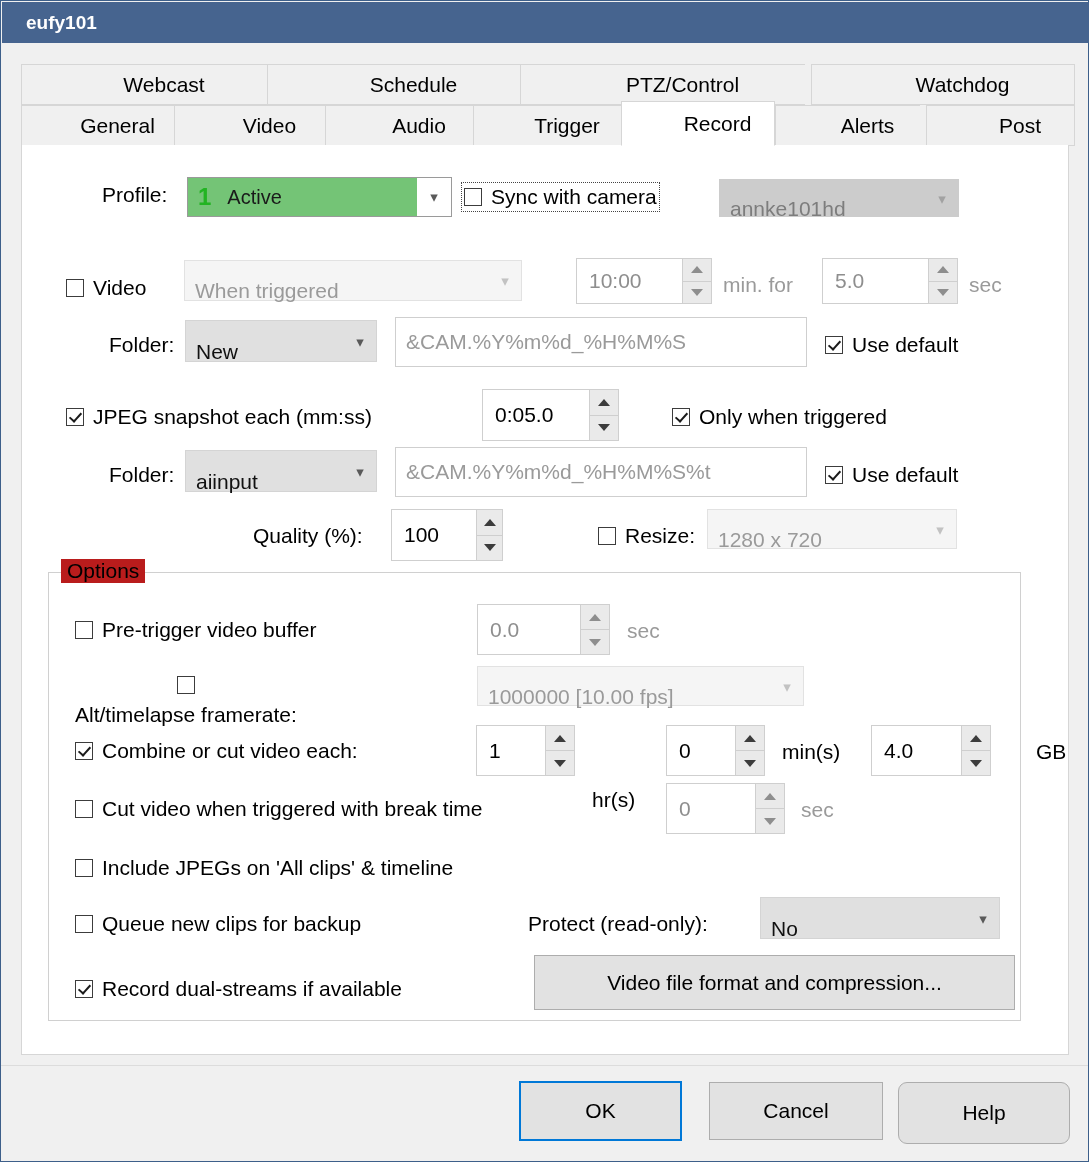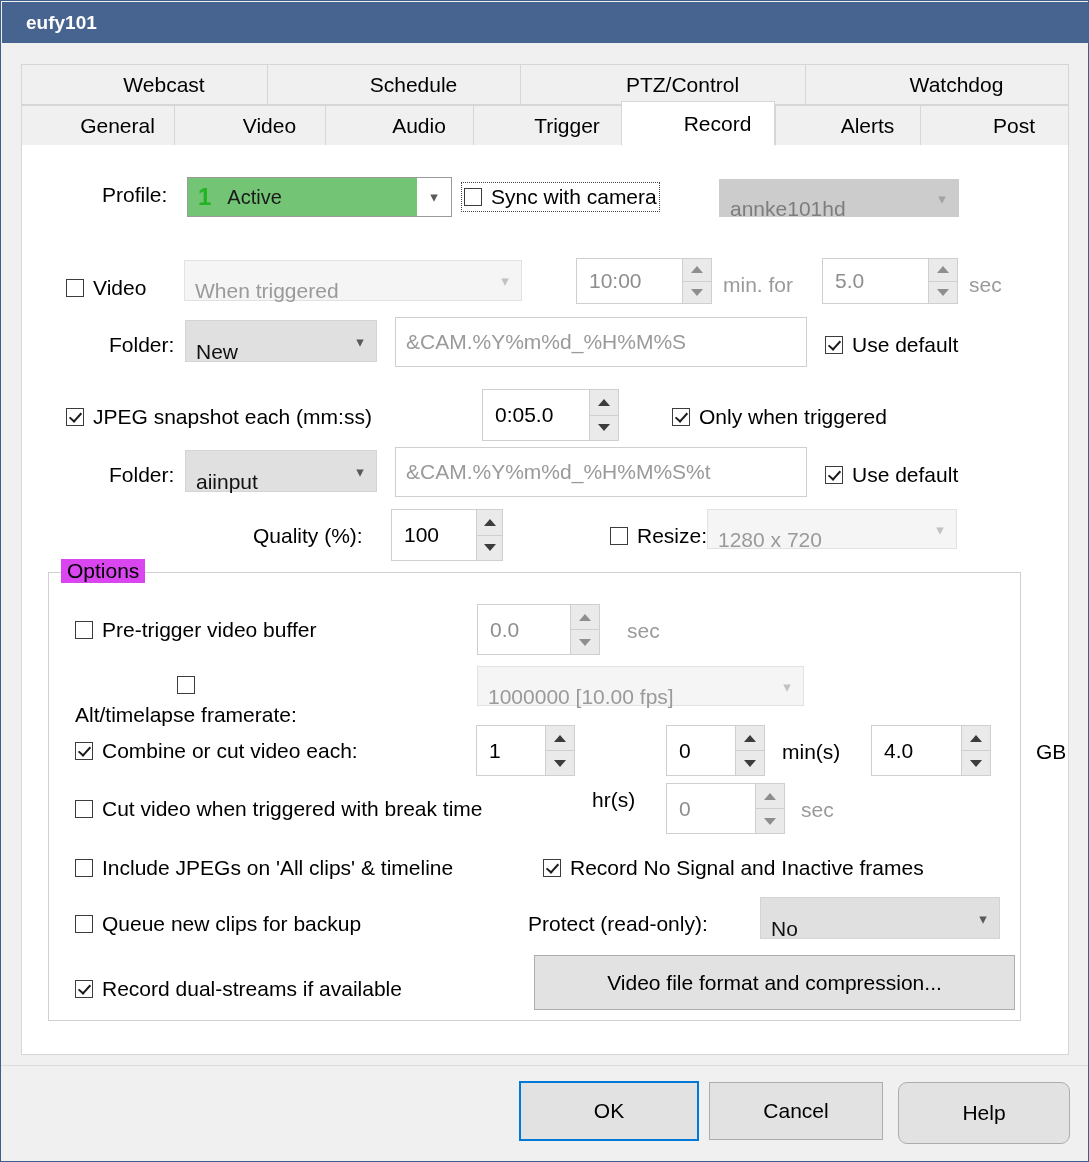--- a/index.html
+++ b/index.html
@@ -40,21 +40,21 @@
     background: #f0f0f0;
     border: 1px solid #d6d6d6;
     border-right: none;
     box-sizing: border-box;
     display: flex; align-items: center; justify-content: center;
     font-size: 21px;
     color: #000000;
     cursor: default;
     padding-left: 39px;
   }
-  .tab:last-child { border-right: 1px solid #d6d6d6; }
+  .tab:last-child { border-right: 1px solid #d6d6d6; margin-left: 6px; }
   .tab.active {
     background: #ffffff;
     border: 1px solid #d6d6d6;
     border-bottom: 1px solid #ffffff;
     position: relative;
     z-index: 5;
     margin-top: -4px;
     height: 45px;
   }
   
@@ -193,21 +193,21 @@
 
   
   .groupbox {
     position: absolute;
     border: 1px solid #d0d0d0;
     box-sizing: border-box;
   }
   .groupbox > .gtitle {
     position: absolute;
     top: -14px; left: 12px;
-    background: #d946ef;
+    background: #b91c1c;
     padding: 0 6px;
     font-size: 21px;
     color: #000;
   }
 
   
   .pbtn {
     background: #e2e2e2;
     border: 1px solid #adadad;
     box-sizing: border-box;
@@ -383,38 +383,38 @@
       <div class="field" style="width:94px;">100</div>
       <div class="btns">
         <div>
             <span class="arr-u"></span>
           </div>
         <div>
             <span class="arr-d"></span>
           </div>
       </div>
     </div>
-    <div class="cbwrap" style="position:absolute; left:560px; top:379px;padding-left:28px;">
+    <div class="cbwrap" style="position:absolute; left:548px; top:379px;padding-left:28px;">
       <span class="cb"></span>
       <span class="lbl">Resize:</span>
     </div>
     <div class="combo disabled-light" style="position:absolute; left:685px; top:364px; width:250px; height:40px;">
       <span class="cv">1280 x 720</span>
       <span class="chev">▾</span>
     </div>
 
     <div class="groupbox" style="left:26px; top:427px; width:973px; height:449px;">
       <span class="gtitle">Options</span>
 
       <div class="cbwrap" style="position:absolute; left:26px; top:45px;">
         <span class="cb"></span>
         <span class="lbl">Pre-trigger video buffer</span>
       </div>
       <div class="spin disabled" style="position:absolute; left:428px; top:31px; width:133px; height:51px;">
-        <div class="field" style="width:93px;">0.0</div>
+        <div class="field" style="width:103px;">0.0</div>
         <div class="btns">
           <div>
               <span class="arr-u"></span>
             </div>
           <div>
               <span class="arr-d"></span>
             </div>
         </div>
       </div>
       <span class="lbl dim" style="position:absolute; left:578px; top:46px;">sec</span>
@@ -483,24 +483,20 @@
               <span class="arr-d"></span>
             </div>
         </div>
       </div>
       <span class="lbl dim" style="position:absolute; left:752px; top:225px;">sec</span>
 
       <div class="cbwrap" style="position:absolute; left:26px; top:283px;">
         <span class="cb"></span>
         <span class="lbl">Include JPEGs on 'All clips' &amp; timeline</span>
       </div>
-      <div class="cbwrap" style="position:absolute; left:494px; top:283px;">
-        <span class="cb checked"></span>
-        <span class="lbl">Record No Signal and Inactive frames</span>
-      </div>
 
       <div class="cbwrap" style="position:absolute; left:26px; top:339px;">
         <span class="cb"></span>
         <span class="lbl">Queue new clips for backup</span>
       </div>
       <span class="lbl" style="position:absolute; left:479px; top:339px;">Protect (read-only):</span>
       <div class="combo lightgray" style="position:absolute; left:711px; top:324px; width:240px; height:42px;">
         <span class="cv">No</span>
         <span class="chev">▾</span>
       </div>
@@ -511,21 +507,21 @@
       </div>
       <div class="pbtn" style="position:absolute; left:485px; top:382px; width:481px; height:55px;">
         <span>Video file format and compression...</span>
       </div>
     </div>
 
   </div>
 
   <div class="footer-sep"></div>
 
-  <div class="pbtn default" style="position:absolute; left:518px; top:1080px; width:180px; height:60px;">
+  <div class="pbtn default" style="position:absolute; left:518px; top:1080px; width:163px; height:60px;">
     <span>OK</span>
   </div>
   <div class="pbtn" style="position:absolute; left:708px; top:1081px; width:174px; height:58px;">
     <span>Cancel</span>
   </div>
   <div class="pbtn" style="position:absolute; left:897px; top:1081px; width:172px; height:62px;border-radius:9px;">
     <span>Help</span>
   </div>
 
 </div>

